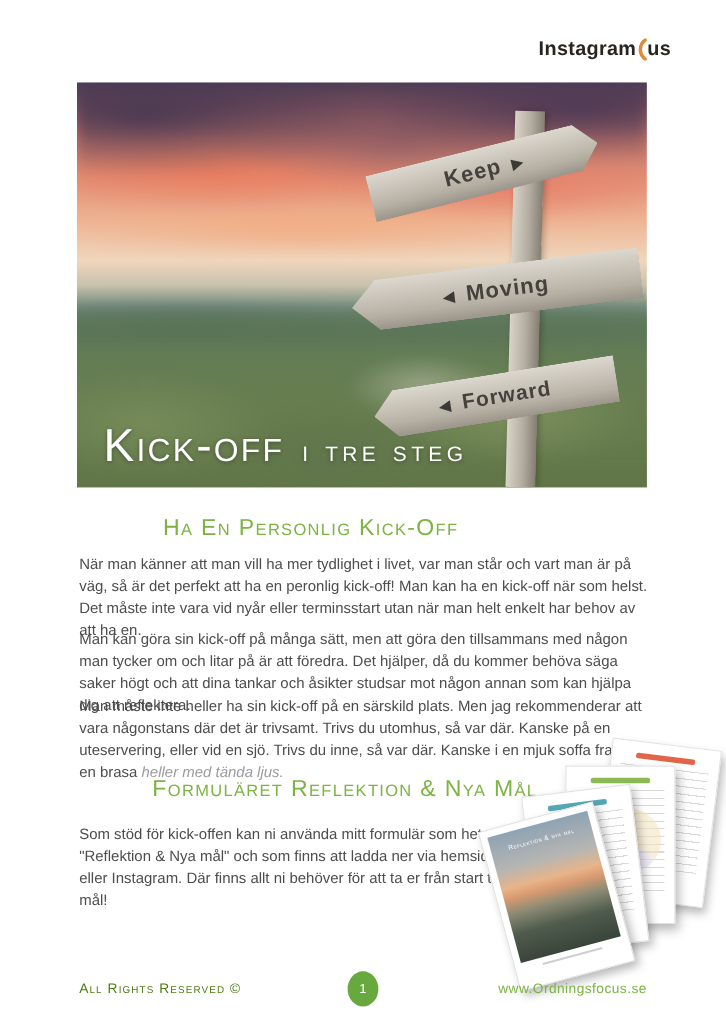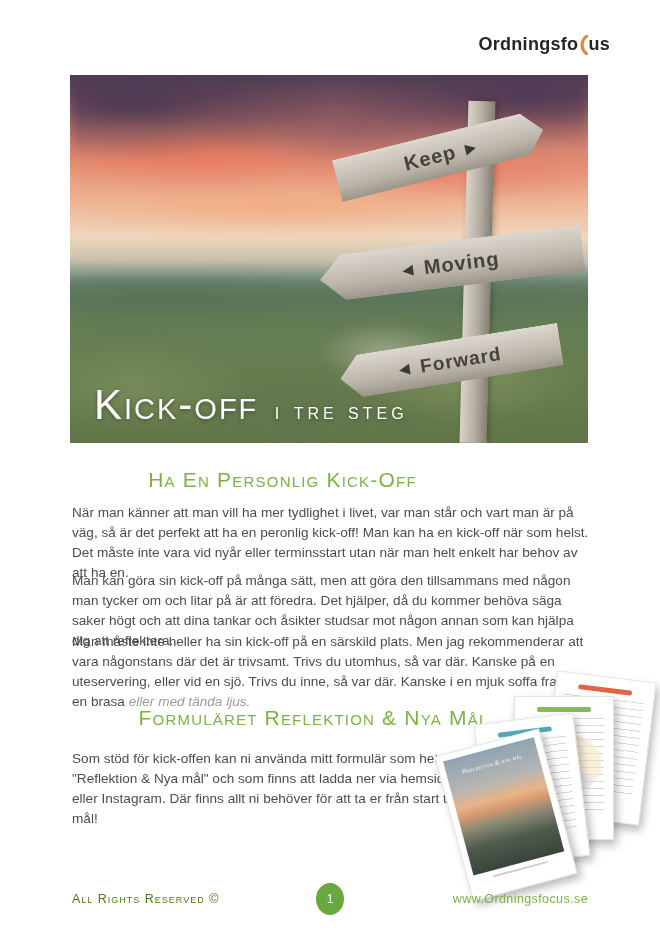--- a/index.html
+++ b/index.html
@@ -57,21 +57,21 @@
     font-size:20px;clip-path:polygon(0 0,91% 0,100% 50%,91% 100%,0 100%);}
   .board-moving{left:48%;top:45%;width:51%;height:46px;transform:rotate(-7deg);
     font-size:20px;clip-path:polygon(9% 0,100% 0,100% 100%,9% 100%,0 50%);}
   .board-forward{left:52%;top:72%;width:43%;height:43px;transform:rotate(-9deg);
     font-size:19px;clip-path:polygon(9% 0,100% 0,100% 100%,9% 100%,0 50%);}
 
   .hero-title{position:absolute;left:24px;bottom:14px;color:#ffffff;
     font-variant:small-caps;letter-spacing:2px;white-space:nowrap;
     text-shadow:0 1px 4px rgba(0,0,0,.35);}
   .hero-title .t1{font-size:42px;font-weight:400;}
-  .hero-title .t2{font-size:23px;margin-left:10px;letter-spacing:4px;}
+  .hero-title .t2{font-size:27px;margin-left:10px;letter-spacing:4px;}
 
   
   .green-h{position:absolute;left:0;width:565px;margin:0;text-align:center;
     color:#7cb342;font-variant:small-caps;font-weight:400;
     font-size:21px;letter-spacing:1.2px;}
   .h1{top:468px;} .h2{top:706px;margin-left:31px;}
   .para{position:absolute;left:72px;width:517px;margin:0;
     color:#4d4d4d;font-size:13.6px;line-height:20px;font-weight:400;}
   .p1{top:503px;} .p2{top:571px;} .p3{top:632px;}
   .p4{top:749px;width:408px;}
@@ -107,21 +107,21 @@
     display:flex;align-items:center;justify-content:center;}
   .foot-right{position:absolute;right:72px;top:892px;color:#7cb342;font-size:12.5px;
     letter-spacing:.4px;text-decoration:none;}
 </style>
 </head>
 <body>
 
 <div class="page">
 
   <div class="logo">
-    <span>Ordningsfo</span>
+    <span>Instagram</span>
     <span class="swoosh">
       <svg width="9" height="20" viewBox="0 0 9 20">
         <path d="M8 1 C1.5 5.5 1.5 14.5 8 19" stroke="#e08a3c" stroke-width="3.2" fill="none" stroke-linecap="round"></path>
       </svg>
     </span>
     <span>us</span>
   </div>
 
   <div class="hero">
     <div class="clouds"></div>
@@ -144,21 +144,21 @@
 
     <div class="hero-title">
       <span class="t1">Kick-off</span>
       <span class="t2">i tre steg</span>
     </div>
   </div>
 
   <h2 class="green-h h1">Ha En Personlig Kick-Off</h2>
   <p class="para p1">När man känner att man vill ha mer tydlighet i livet, var man står och vart man är på väg, så är det perfekt att ha en peronlig kick-off! Man kan ha en kick-off när som helst. Det måste inte vara vid nyår eller terminsstart utan när man helt enkelt har behov av att ha en.</p>
   <p class="para p2">Man kan göra sin kick-off på många sätt, men att göra den tillsammans med någon man tycker om och litar på är att föredra. Det hjälper, då du kommer behöva säga saker högt och att dina tankar och åsikter studsar mot någon annan som kan hjälpa dig att reflektera.</p>
-  <p class="para p3"><span>Man måste inte heller ha sin kick-off på en särskild plats. Men jag rekommenderar att vara någonstans där det är trivsamt. Trivs du utomhus, så var där. Kanske på en uteservering, eller vid en sjö. Trivs du inne, så var där. Kanske i en mjuk soffa framför en brasa</span> <span class="light">eller med tända ljus.</span></p>
+  <p class="para p3"><span>Man måste inte heller ha sin kick-off på en särskild plats. Men jag rekommenderar att vara någonstans där det är trivsamt. Trivs du utomhus, så var där. Kanske på en uteservering, eller vid en sjö. Trivs du inne, så var där. Kanske i en mjuk soffa framför en brasa</span> <span class="light">heller med tända ljus.</span></p>
 
   <h2 class="green-h h2">Formuläret Reflektion &amp; Nya Mål</h2>
   <p class="para p4">Som stöd för kick-offen kan ni använda mitt formulär som heter "Reflektion &amp; Nya mål" och som finns att ladda ner via hemsidan eller Instagram. Där finns allt ni behöver för att ta er från start till mål!</p>
 
   <div class="fan">
     <div class="card card-orange">
       <div class="mini-h"></div>
       <div class="lines"></div>
     </div>
     <div class="card card-green">

